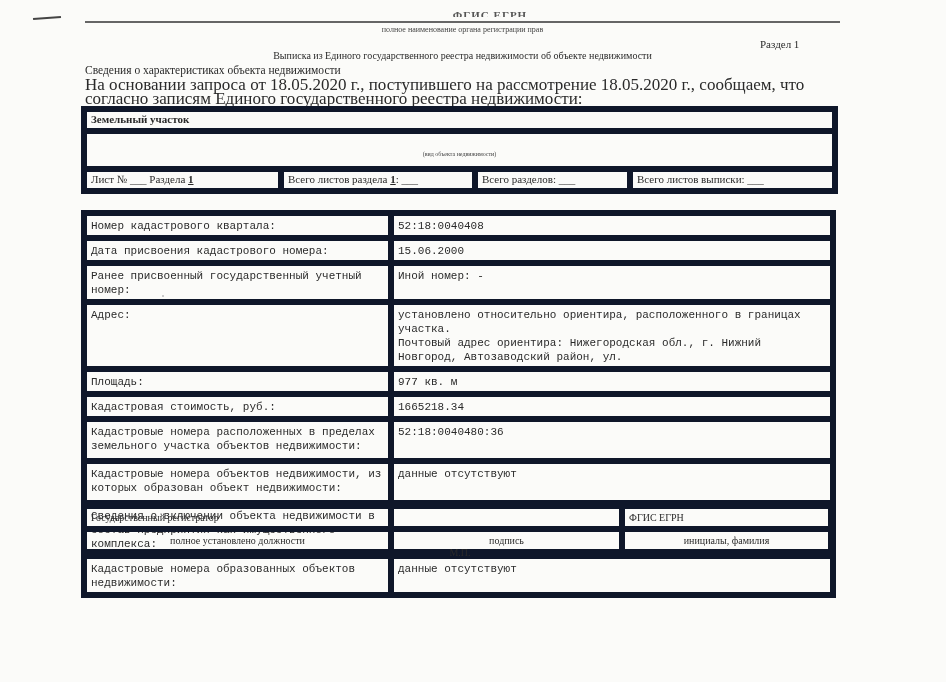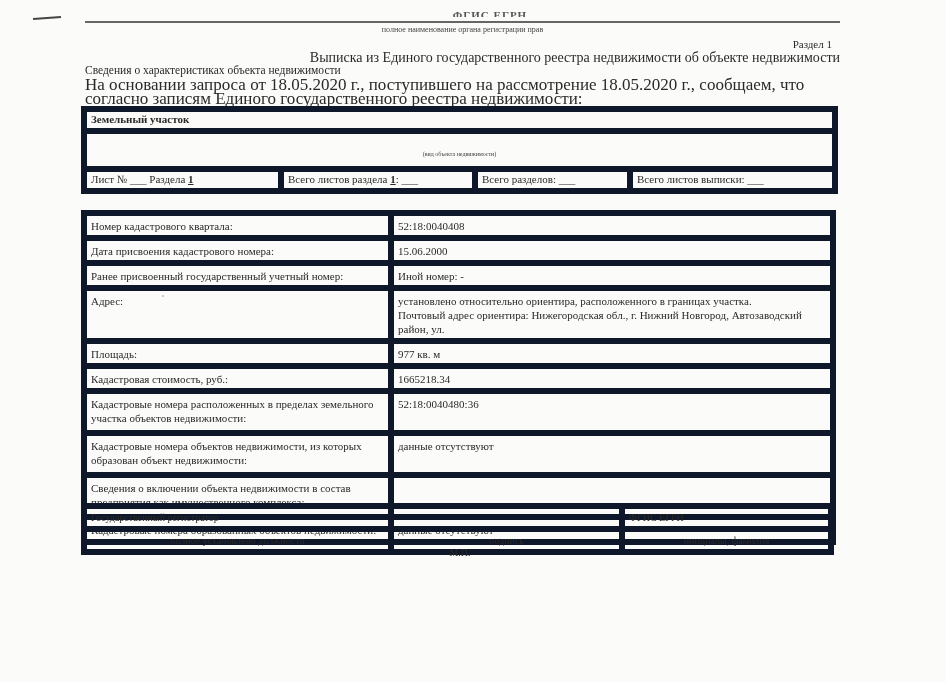--- a/index.html
+++ b/index.html
@@ -5,33 +5,33 @@
   html, body { margin: 0; padding: 0; }
   body {
     width: 946px; height: 682px; background: #fbfbf9; position: relative; overflow: hidden;
     font-family: "Liberation Serif", "DejaVu Serif", serif; color: #2a2a2a;
   }
   .abs { position: absolute; }
   .stroke-mark { left: 33px; top: 17px; width: 28px; height: 2px; background: #444; transform: rotate(-4deg); }
   .org-name { left: 140px; top: 5px; width: 700px; text-align: center; font-size: 11px; font-weight: bold; letter-spacing: 1px; color: #555; height: 12px; overflow: hidden; line-height: 20px; }
   .org-line { left: 85px; top: 21px; width: 755px; height: 2px; background: #666; }
   .org-caption { left: 85px; top: 25px; width: 755px; text-align: center; font-size: 8px; color: #444; }
-  .section { left: 760px; top: 38px; width: 72px; text-align: right; font-size: 11px; }
-  .title1 { left: 85px; top: 50px; width: 755px; text-align: right; font-size: 14px; }
+  .section { left: 760px; top: 38px; width: 72px; font-size: 11px; }
+  .title1 { left: 85px; top: 50px; width: 755px; text-align: center; font-size: 10px; }
   .title2 { left: 85px; top: 64px; width: 755px; text-align: left; font-size: 11.5px; font-weight: normal; }
   .intro { left: 85px; top: 78px; width: 760px; font-size: 17px; line-height: 14px; }
 
   table { border-collapse: collapse; position: absolute; font-size: 11px; }
   td { border: 6px solid #0f172a; padding: 0 4px; vertical-align: top; line-height: 14px; }
   .t1 { left: 81px; top: 106px; width: 757px; }
   .t1 td { height: 16px; }
   .bold { font-weight: bold; }
   .tiny { font-size: 6px; text-align: center; color: #444; padding-top: 16px; line-height: 8px; }
   .t2 { left: 81px; top: 210px; width: 755px; }
-  .t2 td { padding-top: 3px; padding-bottom: 2px; }
+  .t2 td { padding-top: 3px; padding-bottom: 2px; font-family: Liberation Mono, monospace; }
   .t2 td.lbl { width: 293px; }
   .t3 { left: 81px; top: 503px; width: 753px; font-size: 10px; }
   .t3 td { height: 17px; vertical-align: middle; }
   .center { text-align: center; }
   .mp { left: 440px; top: 547px; width: 40px; text-align: center; font-size: 10px; }
   .dot { left: 162px; top: 295px; width: 2px; height: 2px; background: #bbb; border-radius: 50%; }
   .u { text-decoration: underline; }
 </style>
 </head>
 <body>

